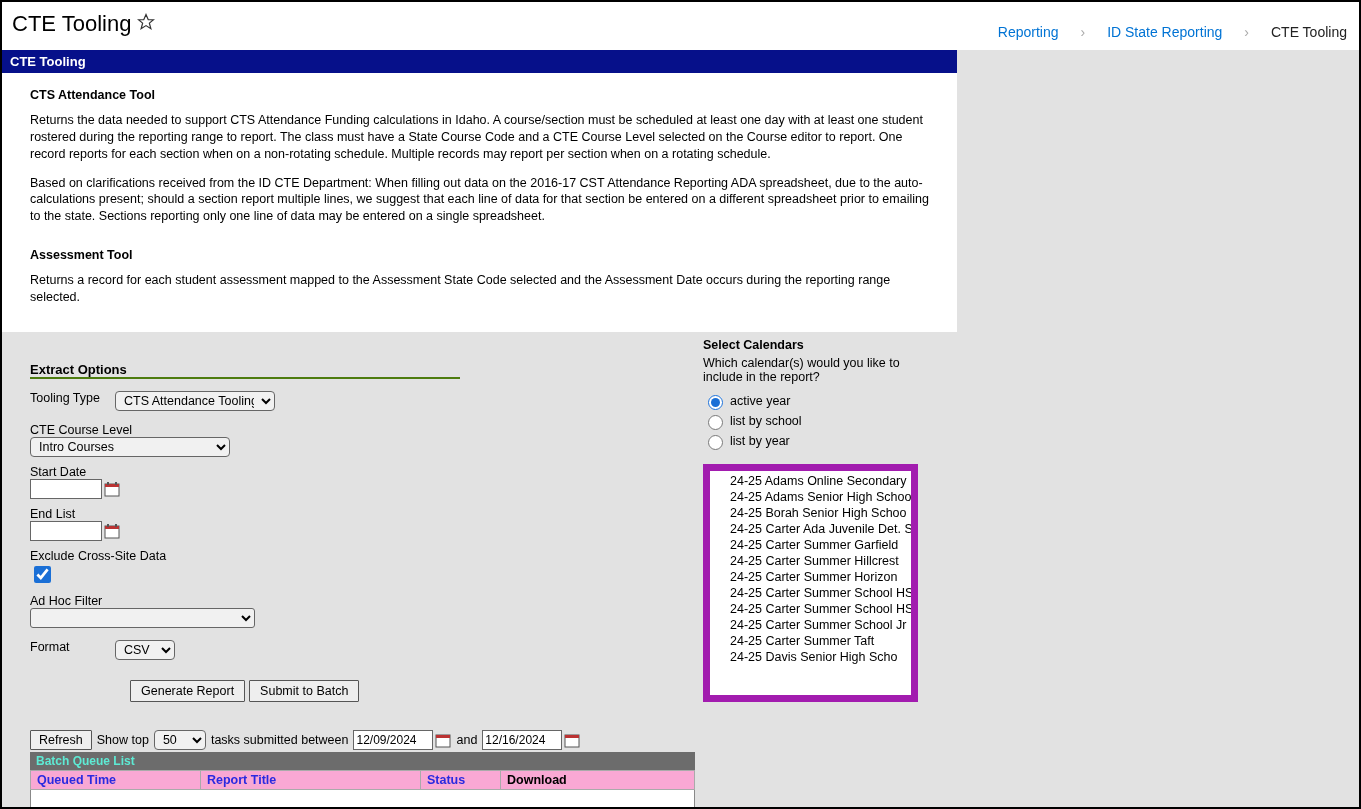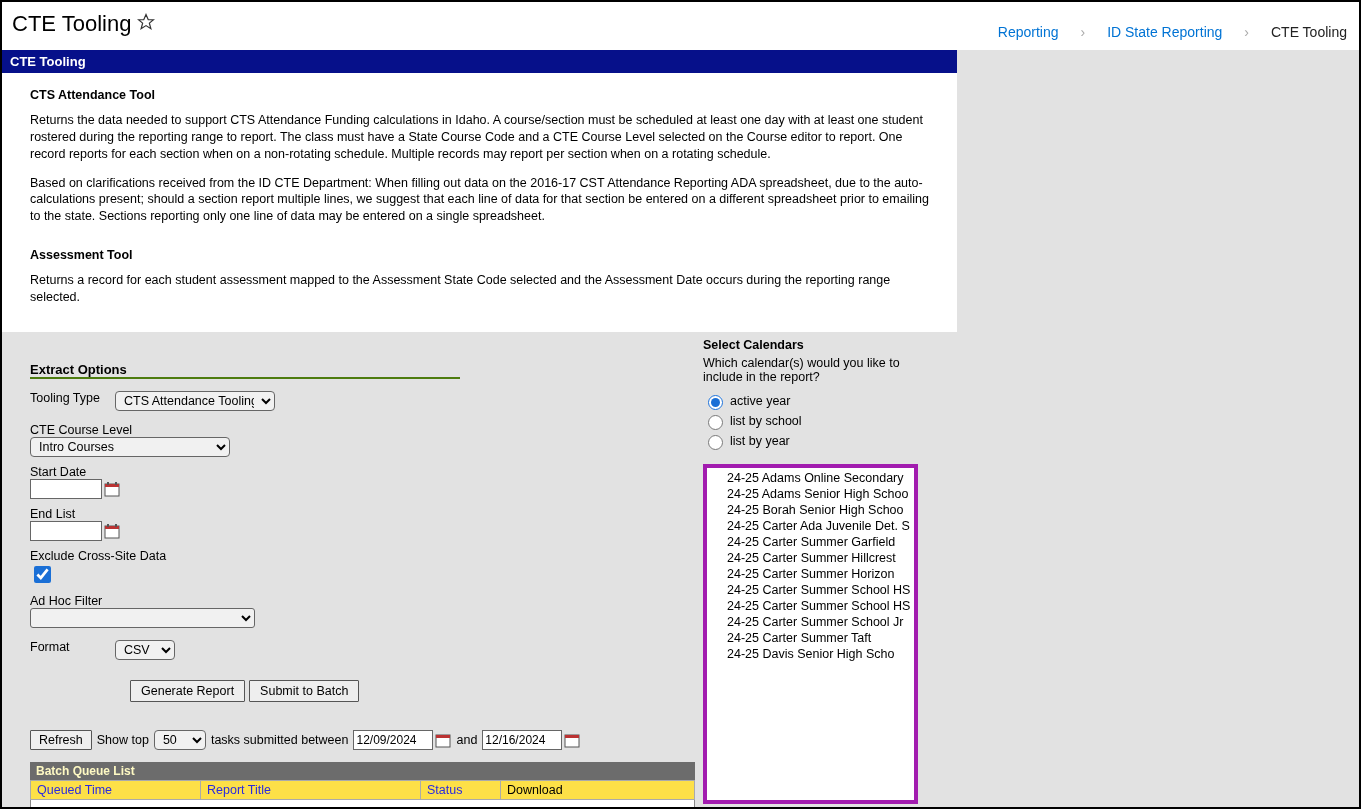--- a/index.html
+++ b/index.html
@@ -135,39 +135,39 @@
   .queue-bar {
     display: flex;
     align-items: center;
     gap: 5px;
     font-size: 12.5px;
     margin-top: 12px;
   }
   .queue-bar .date-wrap input { width: 80px; }
   .queue-header {
     background: #6c6c6c;
-    color: #fef9c3;
+    color: #5eead4;
     font-weight: bold;
     font-size: 12px;
     padding: 2px 6px;
     width: 665px;
-    margin-top: 12px;
+    margin-top: 2px;
   }
   .queue-table {
     width: 665px;
     border: 1px solid #888;
     border-collapse: collapse;
     background: #fff;
     font-size: 12.5px;
   }
   .queue-table th {
     text-align: left;
-    font-weight: normal;
+    font-weight: bold;
     color: #2a2ae0;
-    background: #fde047;
+    background: #f9a8d4;
     border: 1px solid #aaa;
     padding: 2px 6px;
   }
   .queue-table th.black { color: #000; }
   .queue-body {
     height: 88px;
   }
   .cal-heading {
     font-weight: bold;
     font-size: 12.5px;
@@ -182,22 +182,22 @@
     display: flex;
     align-items: center;
     gap: 4px;
     font-size: 12.5px;
     margin: 2px 0;
   }
   .radio-row input[type=radio] { width:15px; height:15px; accent-color:#1a6fd6;}
   .calendar-listbox {
     margin-top: 14px;
     width: 215px;
-    height: 340px;
-    border: 4px solid #a21caf;
+    height: 238px;
+    border: 7px solid #a21caf;
     background: #fff;
     overflow-y: scroll;
     font-size: 12.5px;
     padding: 2px 0;
   }
   .calendar-listbox div {
     padding: 1px 0 1px 20px;
     white-space: nowrap;
     cursor: pointer;
   }

